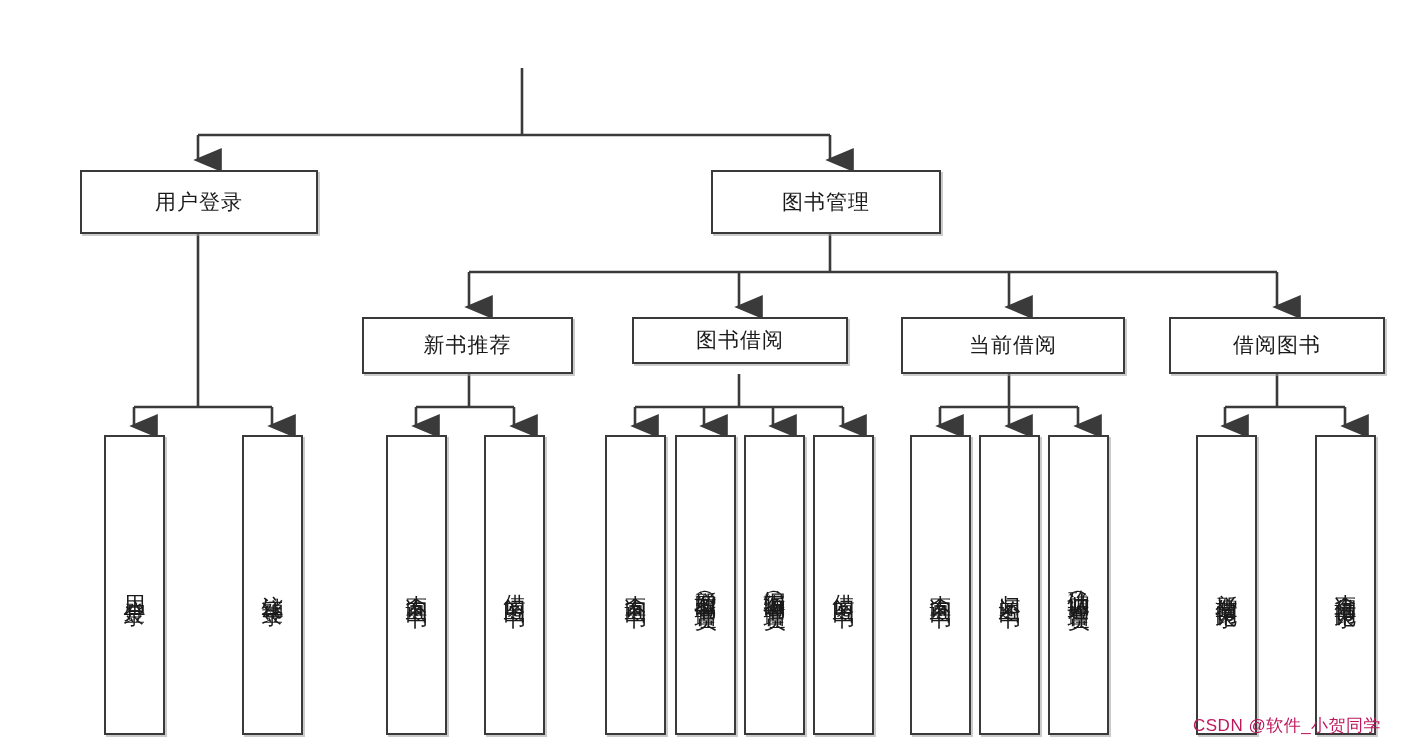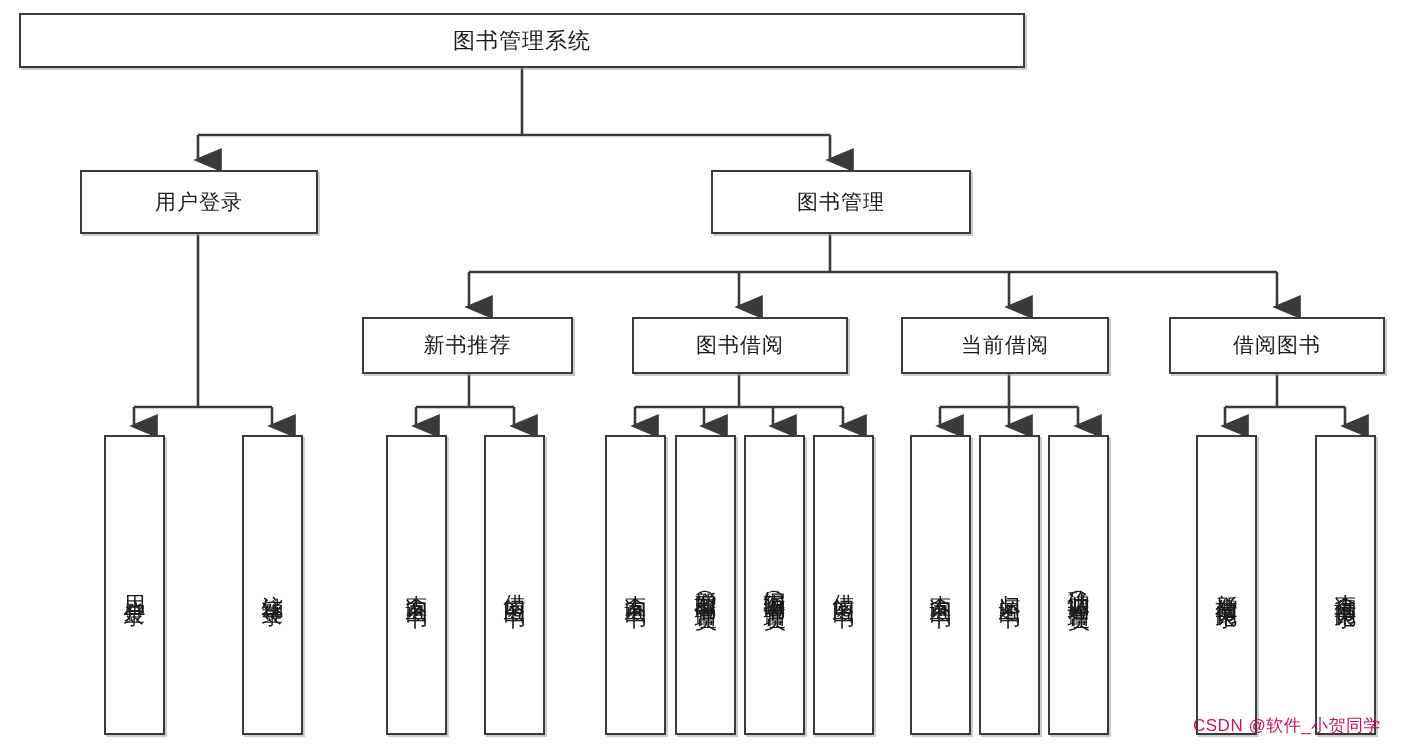--- a/index.html
+++ b/index.html
@@ -105,41 +105,38 @@
       <path d="M 1009 407 L 1009 426" marker-end="url(#arrow)"></path>
       <path d="M 1078 407 L 1078 426" marker-end="url(#arrow)"></path>
 
       <path d="M 1277 374 L 1277 407"></path>
       <path d="M 1225 407 L 1345 407"></path>
       <path d="M 1225 407 L 1225 426" marker-end="url(#arrow)"></path>
       <path d="M 1345 407 L 1345 426" marker-end="url(#arrow)"></path>
     </g>
   </svg>
 
-  <div class="node h-node root" style="left:19px;top:13px;width:1006px;height:55px;">
-    <span class="node-label">图书管理系统</span>
-  </div>
 
   <div class="node h-node" style="left:80px;top:170px;width:238px;height:64px;">
     <span class="node-label">用户登录</span>
   </div>
 
-  <div class="node h-node" style="left:711px;top:170px;width:260px;height:64px;justify-content:center;">
+  <div class="node h-node" style="left:711px;top:170px;width:230px;height:64px;justify-content:center;">
     <span class="node-label">图书管理</span>
   </div>
 
   <div class="node h-node" style="left:362px;top:317px;width:211px;height:57px;">
     <span class="node-label">新书推荐</span>
   </div>
 
-  <div class="node h-node" style="left:632px;top:317px;width:216px;height:57px;">
+  <div class="node h-node" style="left:632px;top:317px;width:216px;height:47px;">
     <span class="node-label">图书借阅</span>
   </div>
 
-  <div class="node h-node" style="left:901px;top:317px;width:208px;height:57px;">
+  <div class="node h-node" style="left:901px;top:317px;width:224px;height:57px;">
     <span class="node-label">当前借阅</span>
   </div>
 
   <div class="node h-node" style="left:1169px;top:317px;width:216px;height:57px;">
     <span class="node-label">借阅图书</span>
   </div>
 
   <div class="node v-node" style="left:104px;top:435px;width:61px;height:300px;">
     <span class="node-label">用户登录</span>
   </div>

